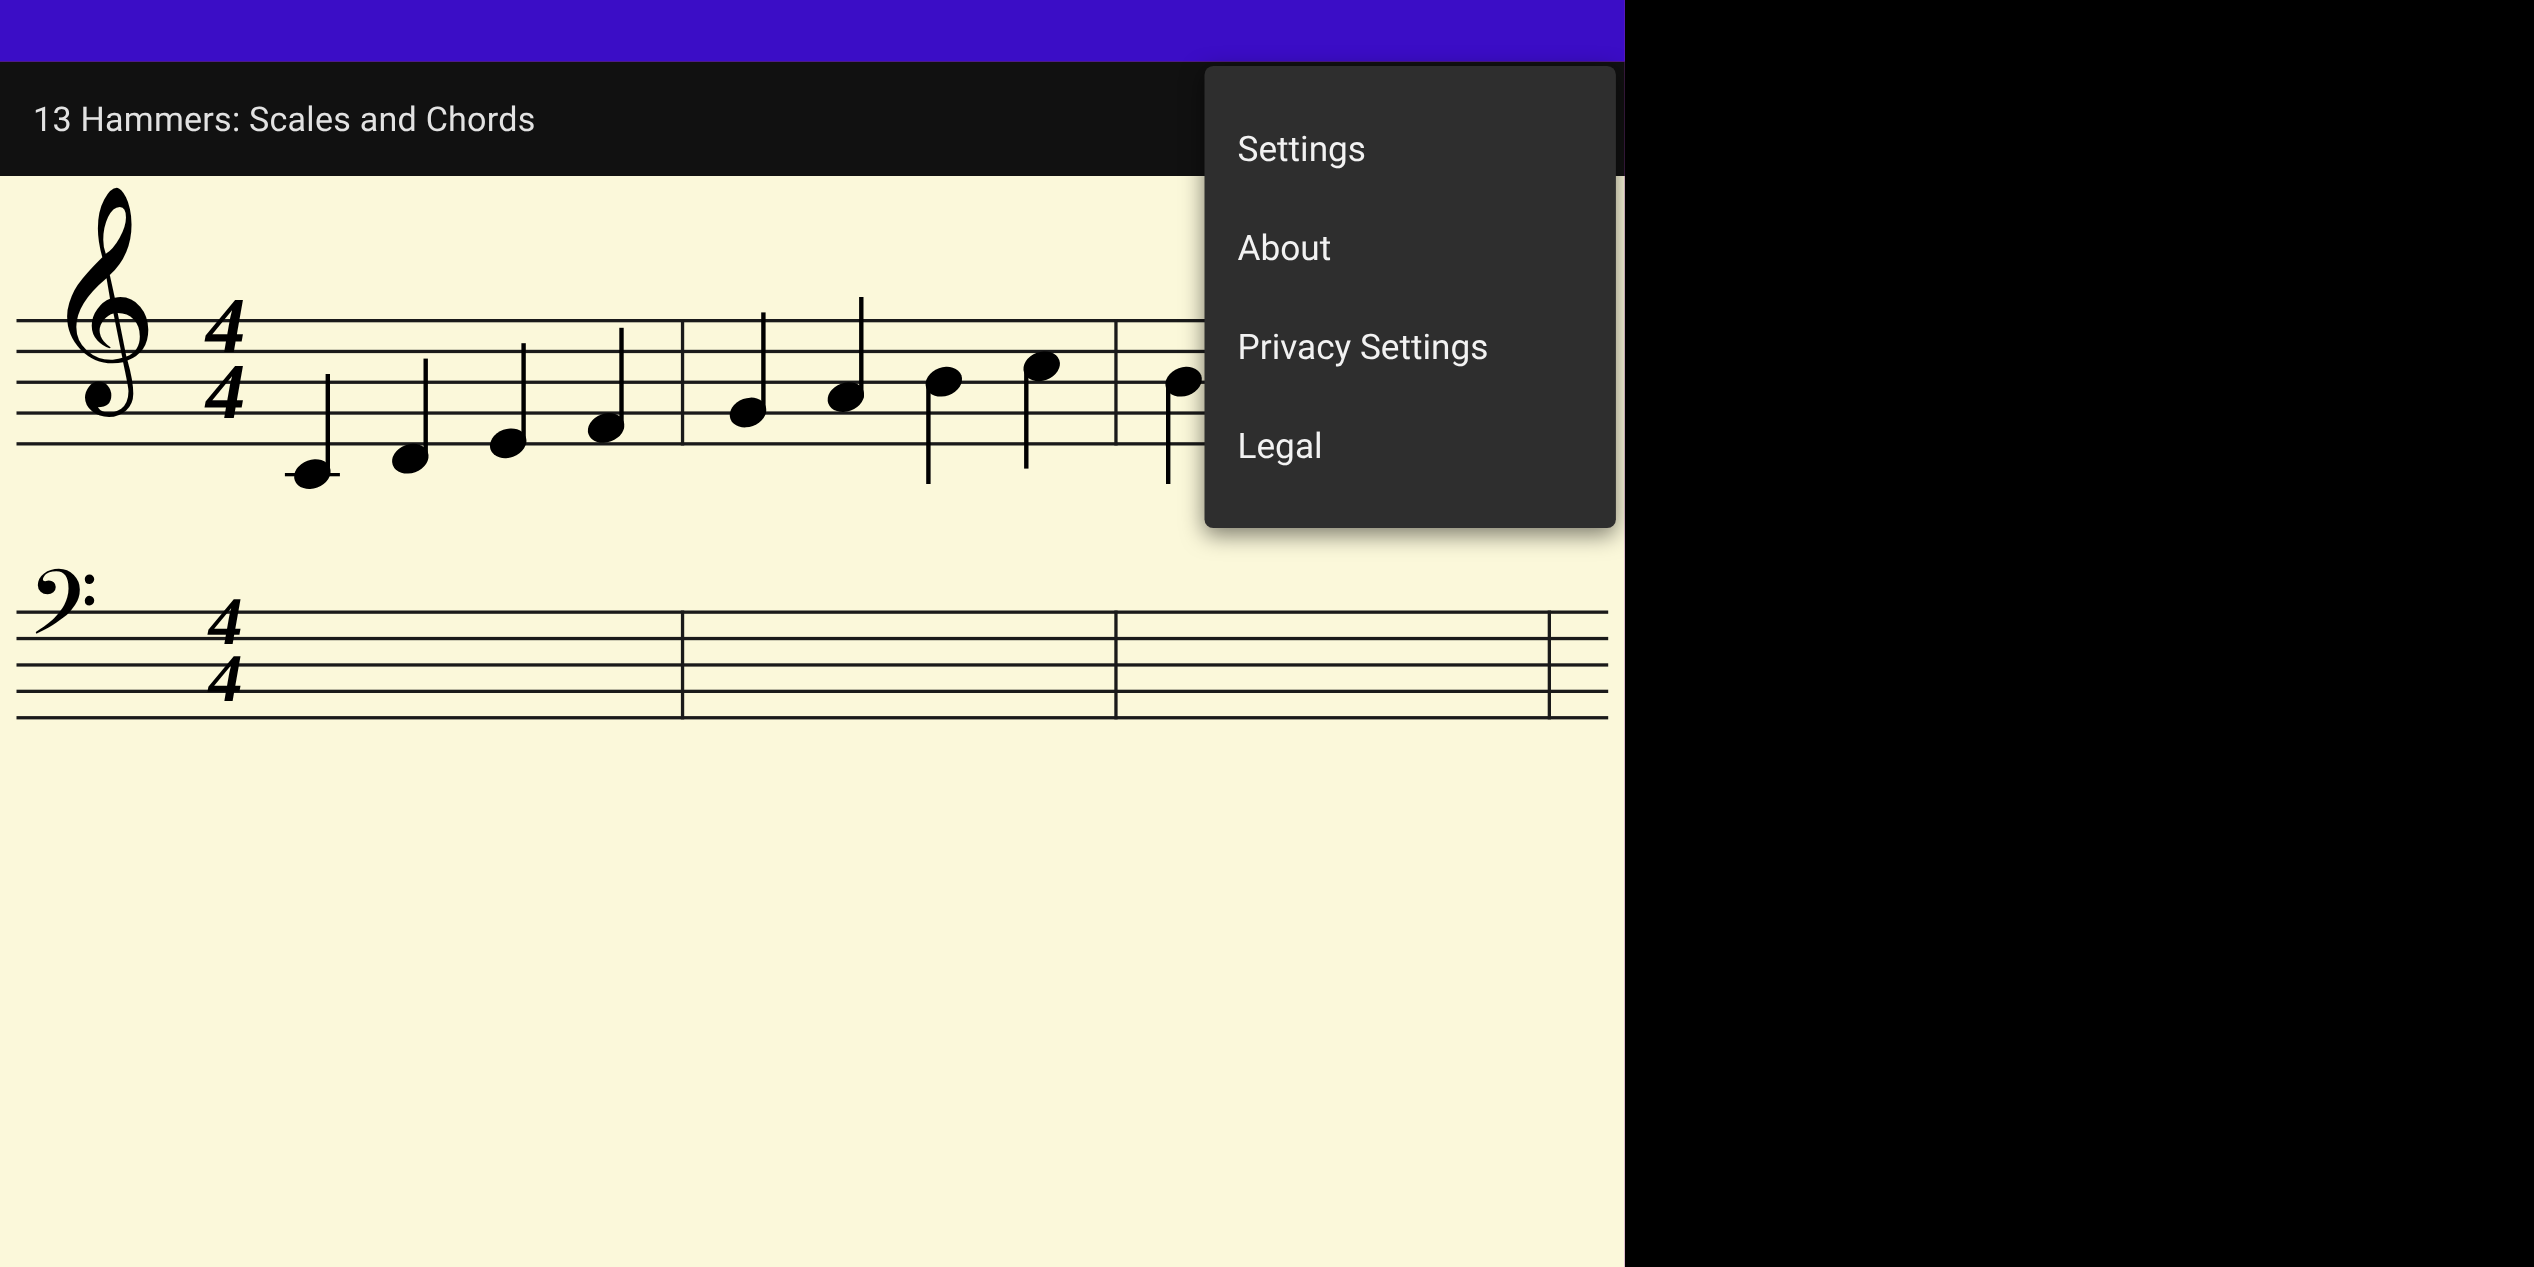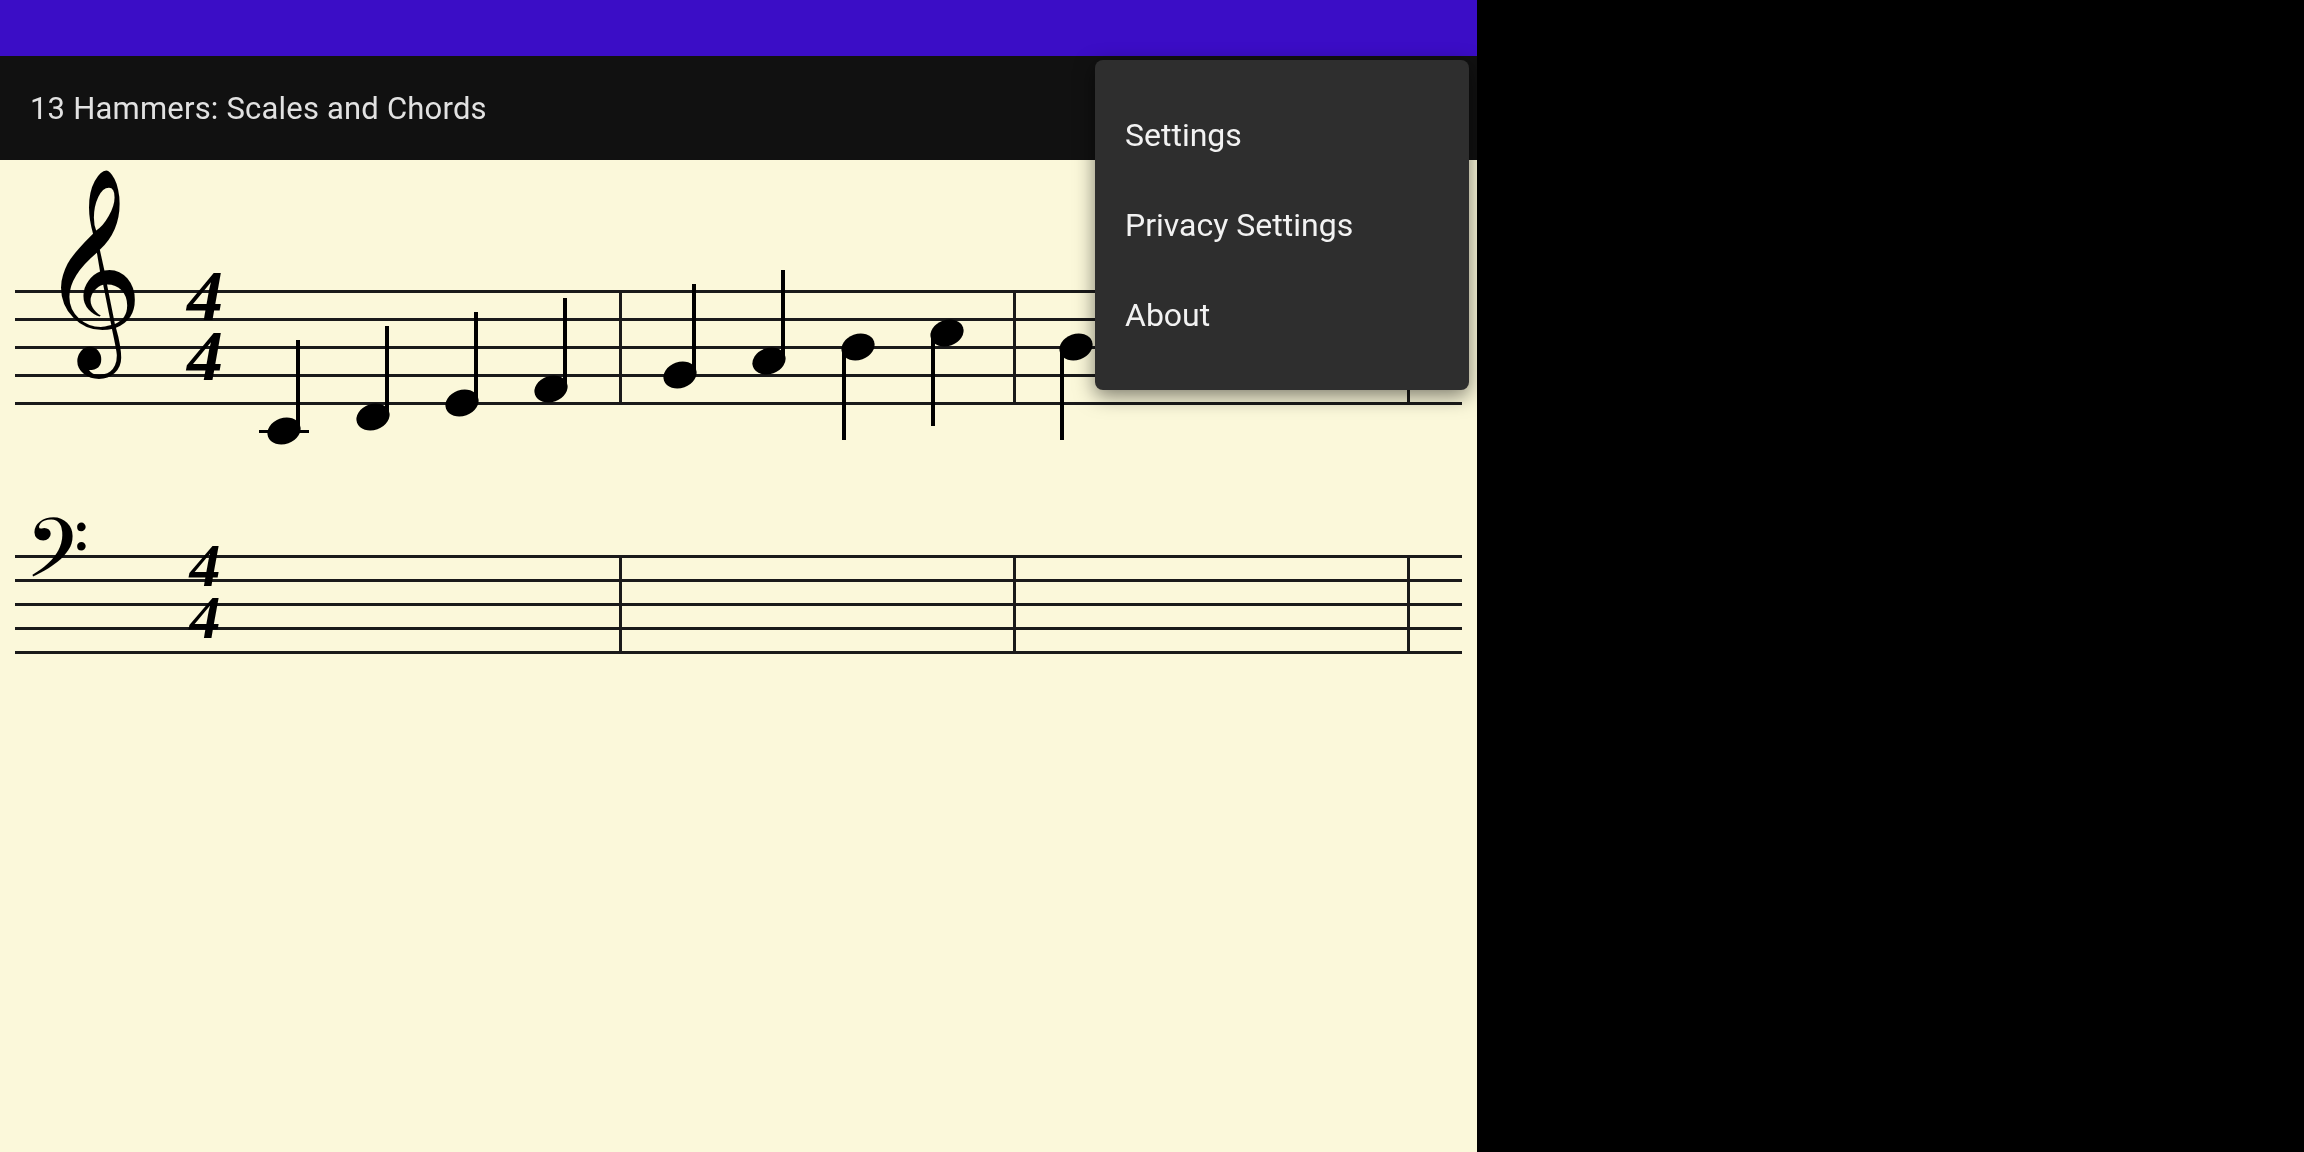--- a/index.html
+++ b/index.html
@@ -136,17 +136,18 @@
       <div class="ts" style="top:-16px;">
         <div class="tn" style="font-size:62px; line-height:52px;">4</div>
         <div class="tn" style="font-size:62px; line-height:52px;">4</div>
       </div>
     </div>
 
   </div>
 
   <div class="menu-popup">
     <div class="menu-item">Settings</div>
+    <div class="menu-item">About</div>
     <div class="menu-item">Privacy Settings</div>
-    <div class="menu-item">About</div>
+    <div class="menu-item">Legal</div>
   </div>
 
 </div>
 
 </body></html>

